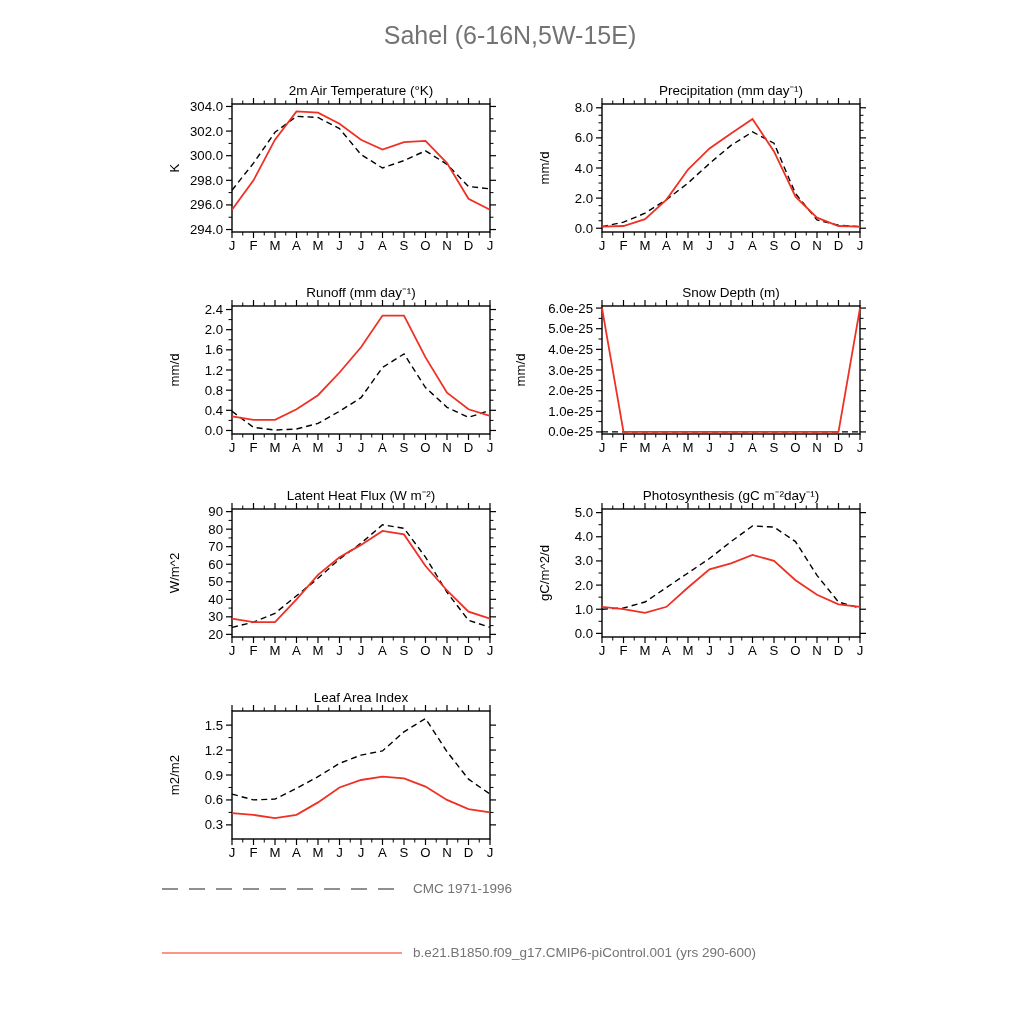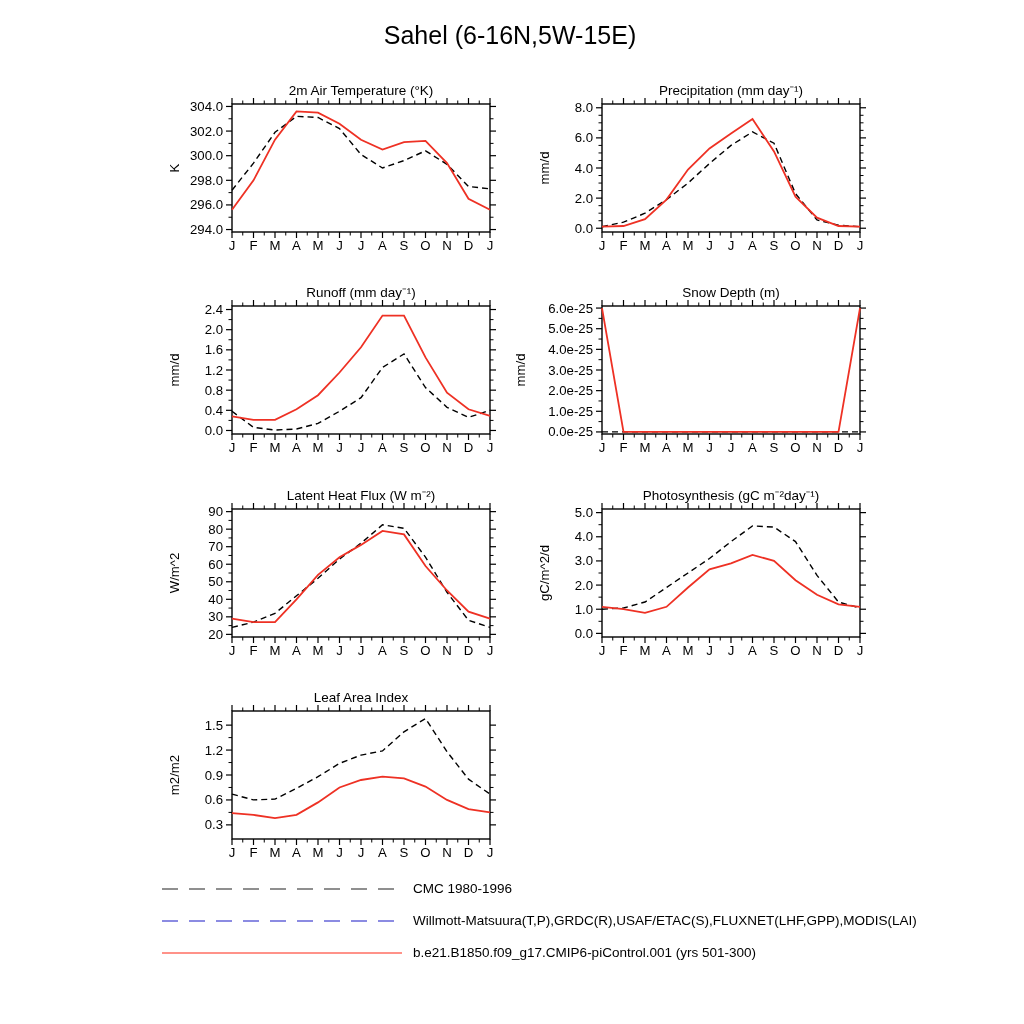--- a/index.html
+++ b/index.html
@@ -1,17 +1,17 @@
 <!DOCTYPE html>
 <html><head>
 <meta charset="utf-8">
 <style>
   html,body{margin:0;padding:0;background:#fff;}
   #page{position:relative;width:1024px;height:1024px;background:#ffffff;
-        font-family:"Liberation Sans",sans-serif;color:#000000;overflow:hidden;}
+        font-family:"Liberation Sans",sans-serif;color:#737373;overflow:hidden;}
   .figure-title{position:absolute;top:21px;left:0;width:1020px;text-align:center;
         font-size:25px;letter-spacing:0px;}
   .panel{position:absolute;width:340px;height:200px;margin-top:16px;}
   .panel svg{overflow:visible;display:block;}
   .panel-title{font-size:13.5px;fill:#000;}
   .tick-label{font-size:13.2px;fill:#000;}
   .axis-label{font-size:13.2px;fill:#000;}
   .p-r1{top:64px;}  .p-r2{top:266px;} .p-r3{top:469px;} .p-r4{top:671px;}
   .p-cl{left:167px;} .p-cr{left:537px;}
   .legend-row{position:absolute;left:160px;height:20px;}
@@ -755,28 +755,22 @@
         <text x="323" y="170" text-anchor="middle" class="tick-label">J</text>
         <polyline points="65.0,107.1 86.5,112.9 108.0,112.1 129.5,101.3 151.0,89.7 172.5,76.4 194.0,68.1 215.5,63.9 237.0,44.8 258.5,31.5 280.0,64.7 301.5,92.2 323.0,107.1" fill="none" stroke="#000000" stroke-width="1.4" stroke-dasharray="6,4"></polyline>
         <polyline points="65.0,126.2 86.5,127.9 108.0,131.2 129.5,127.9 151.0,115.4 172.5,100.5 194.0,93.0 215.5,89.7 237.0,91.3 258.5,99.6 280.0,112.9 301.5,122.1 323.0,125.4" fill="none" stroke="#ee3124" stroke-width="1.8"></polyline>
       </svg>
   </div>
 
   <div class="legend-row" style="top:879px">
     <svg width="244" height="20">
         <line x1="2" y1="10" x2="242" y2="10" stroke="#8f8f8f" stroke-width="2" stroke-dasharray="16,11"></line>
       </svg>
-    <span class="legend-label">CMC 1980-1996</span>
-  </div>
-  <div class="legend-row" style="top:911px">
-    <svg width="244" height="20">
-        <line x1="2" y1="10" x2="242" y2="10" stroke="#6666d9" stroke-width="1.5" stroke-dasharray="16,11"></line>
-      </svg>
-    <span class="legend-label">Willmott-Matsuura(T,P),GRDC(R),USAF/ETAC(S),FLUXNET(LHF,GPP),MODIS(LAI)</span>
+    <span class="legend-label">CMC 1971-1996</span>
   </div>
   <div class="legend-row" style="top:943px">
     <svg width="244" height="20">
         <line x1="2" y1="10" x2="242" y2="10" stroke="#ff6e62" stroke-width="1.3"></line>
       </svg>
-    <span class="legend-label">b.e21.B1850.f09_g17.CMIP6-piControl.001 (yrs 501-300)</span>
+    <span class="legend-label">b.e21.B1850.f09_g17.CMIP6-piControl.001 (yrs 290-600)</span>
   </div>
 
 </div>
 
 </body></html>

